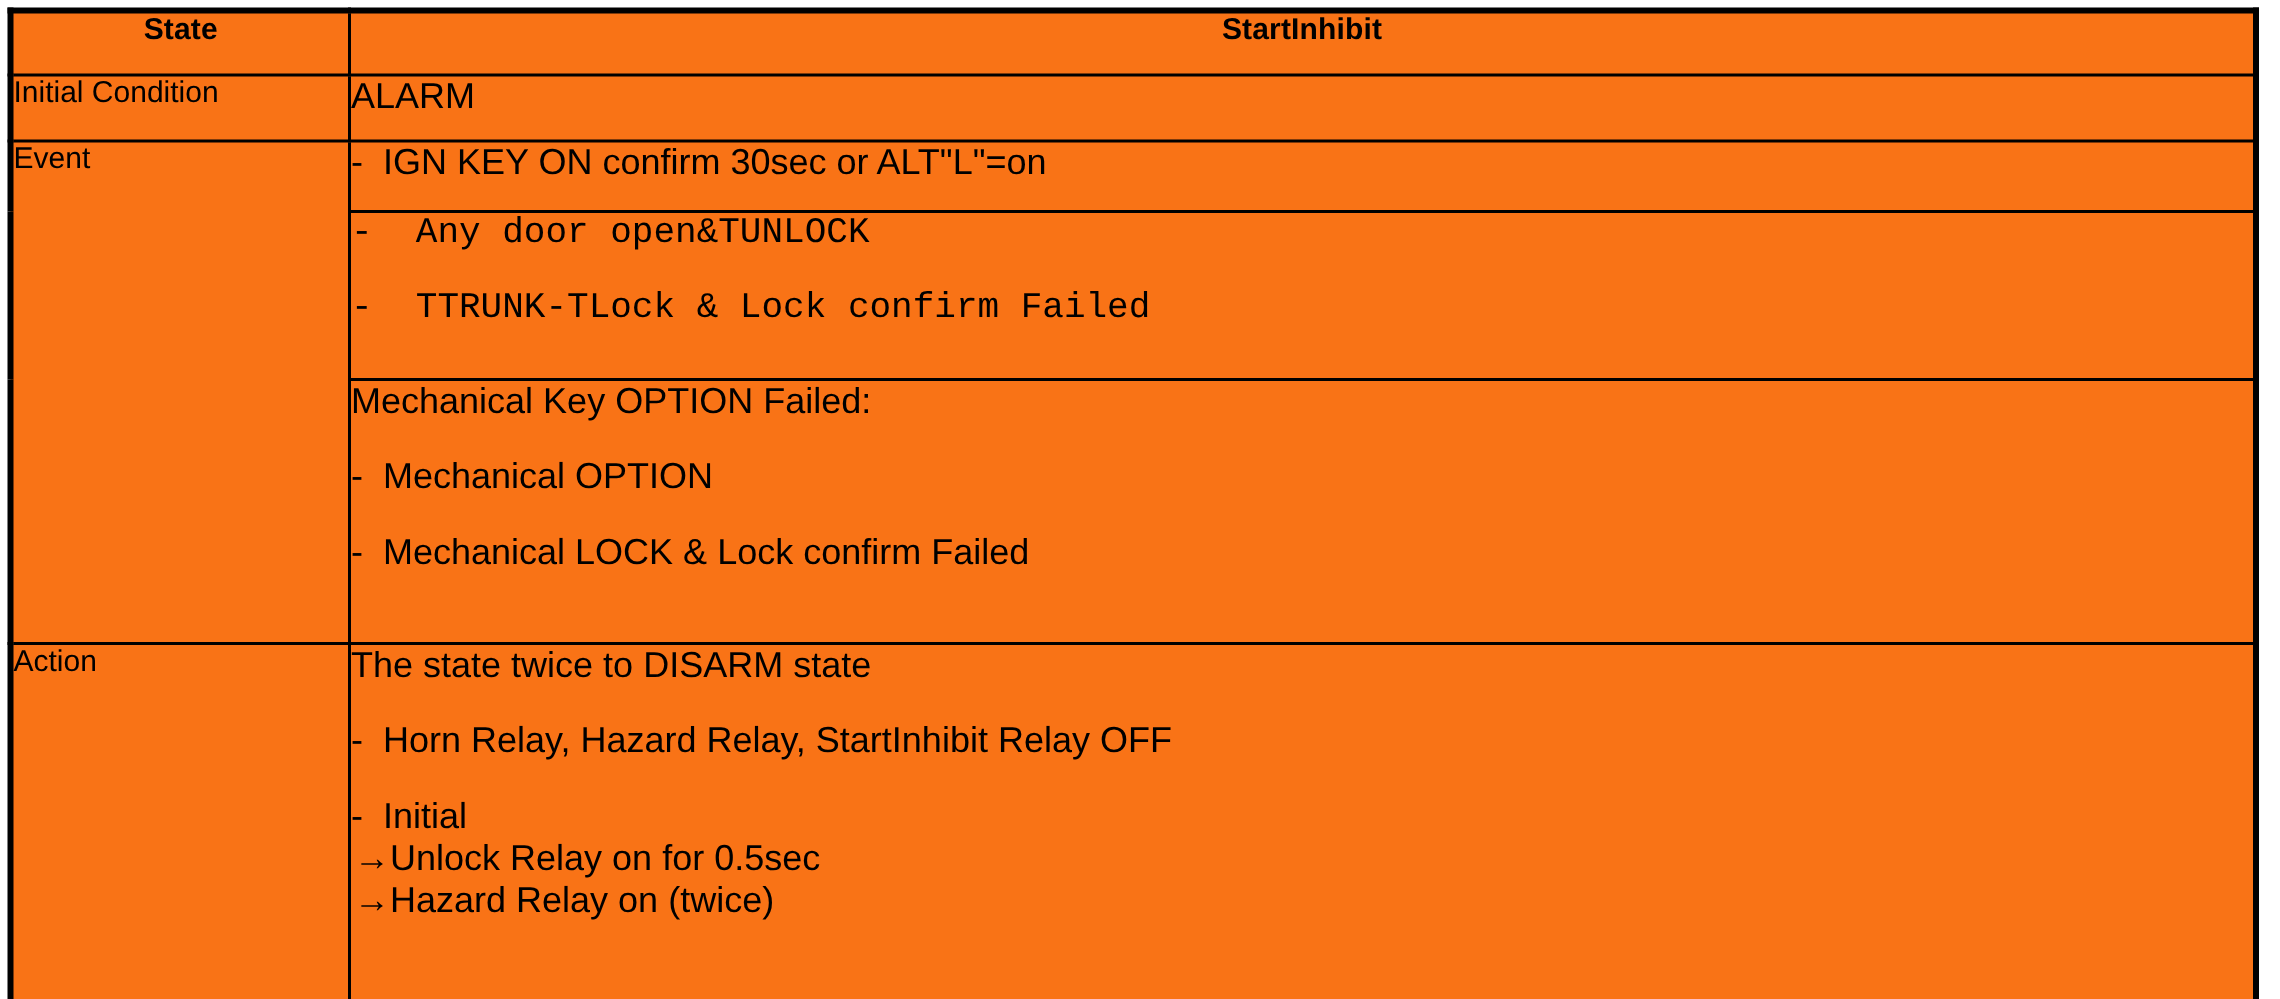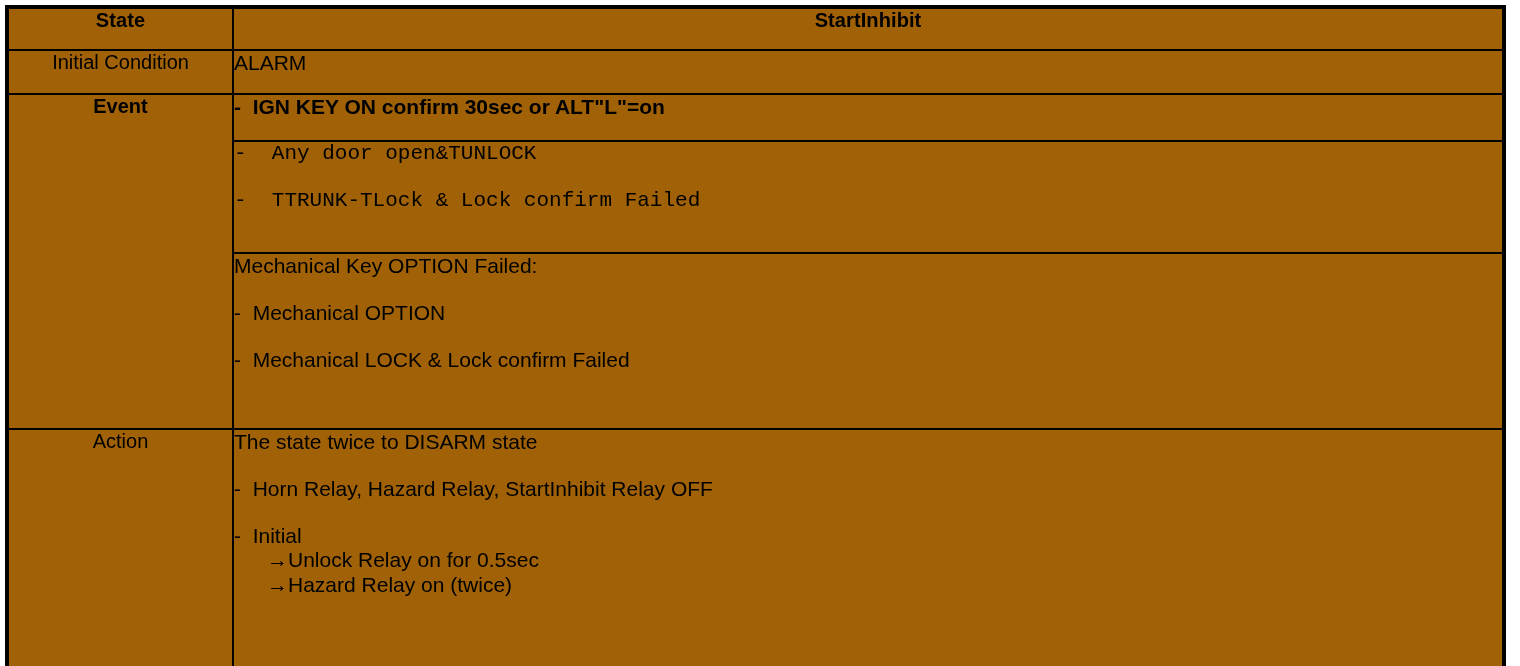--- a/index.html
+++ b/index.html
@@ -32,70 +32,69 @@
     box-sizing: border-box;
     border: 4px solid #000000;
     border-collapse: collapse;
     table-layout: fixed;
     background: #ffffff;
   }
   .state-table td, .state-table th {
     border: 2px solid #000000;
     padding: 0;
     vertical-align: top;
-    background: #a16207;
+    background: #f97316;
   }
 
   
   col.col-state { width: 226px; }
   col.col-desc  { width: 1271px; }
 
   
   .hdr-cell {
     height: 40px;
     text-align: center;
     vertical-align: middle;
     font-weight: bold;
     font-size: 20px;
     letter-spacing: 0.1px;
   }
 
   
   .state-cell {
-    text-align: center;
     font-size: 20px;
     font-weight: normal;
     padding-top: 9px;
     line-height: 1.1;
   }
 
   
   .desc-cell {
-    font-size: 21px;
+    font-size: 24px;
     line-height: 1.18;
     padding: 7px 0 7px 8px;
     text-align: left;
   }
   .desc-cell .line {
     white-space: pre;
     display: block;
   }
   .desc-cell .gap {
     display: block;
     height: 22px;
   }
   .indent-arrow {
     display: block;
     white-space: pre;
-    padding-left: 33px;
+    padding-left: 2px;
   }
 
   
   .row-alarm td      { height: 42px; }
-  .row-ign td        { height: 45px; font-weight: bold; }
+  .row-ign td        { height: 45px; }
   .row-anydoor td    { height: 110px; font-family: Liberation Mono, monospace; }
   .row-mech td       { height: 174px; }
   .row-action td     { height: 238px; }
 </style>
 </head>
 <body>
 
 <div class="sheet">
 
   <table class="state-table">

